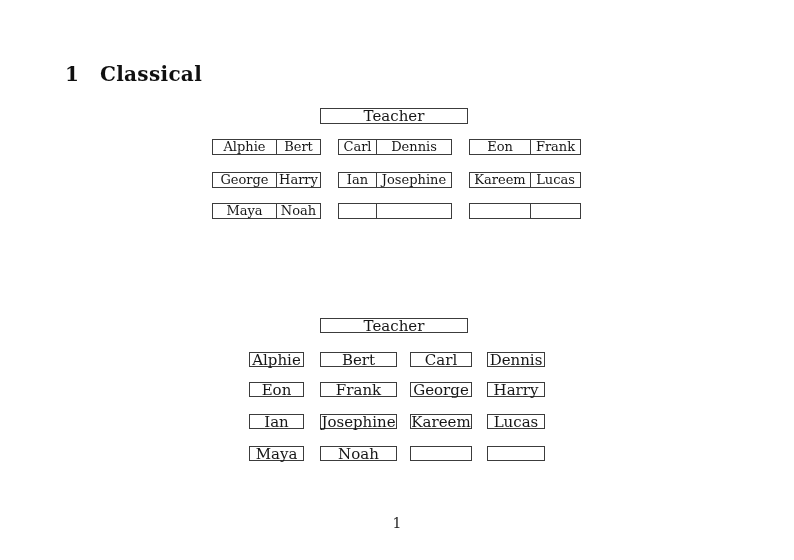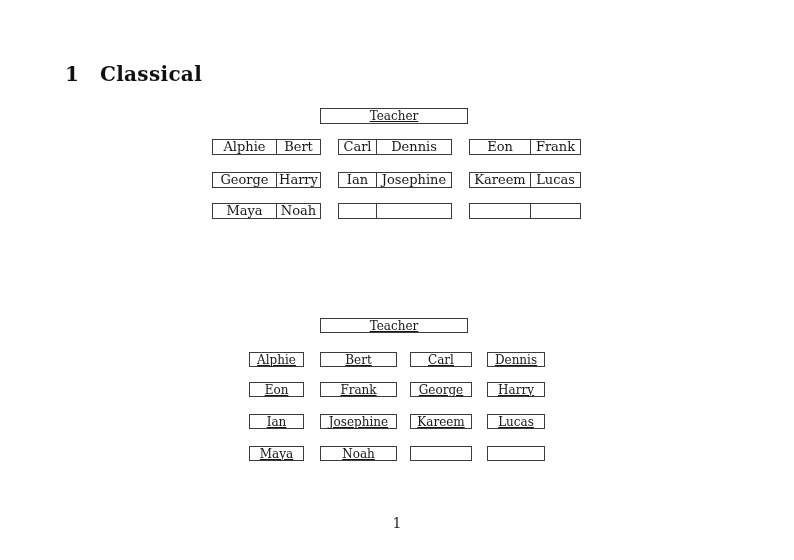--- a/index.html
+++ b/index.html
@@ -32,24 +32,23 @@
     position: absolute;
     box-sizing: border-box;
     border: 1px solid #3c3c3c;
     background: #ffffff;
   }
   .box {
     display: flex;
     align-items: center;
     justify-content: center;
     height: 16px;
-    font-size: 12px;
+    font-size: 15px;
     line-height: 14px;
     white-space: nowrap;
-    text-decoration: underline;
   }
   .desk { display: flex; height: 16px; }
   .seat {
     box-sizing: border-box;
     height: 100%;
     display: flex;
     align-items: center;
     justify-content: center;
     font-size: 13px;
     line-height: 14px;

